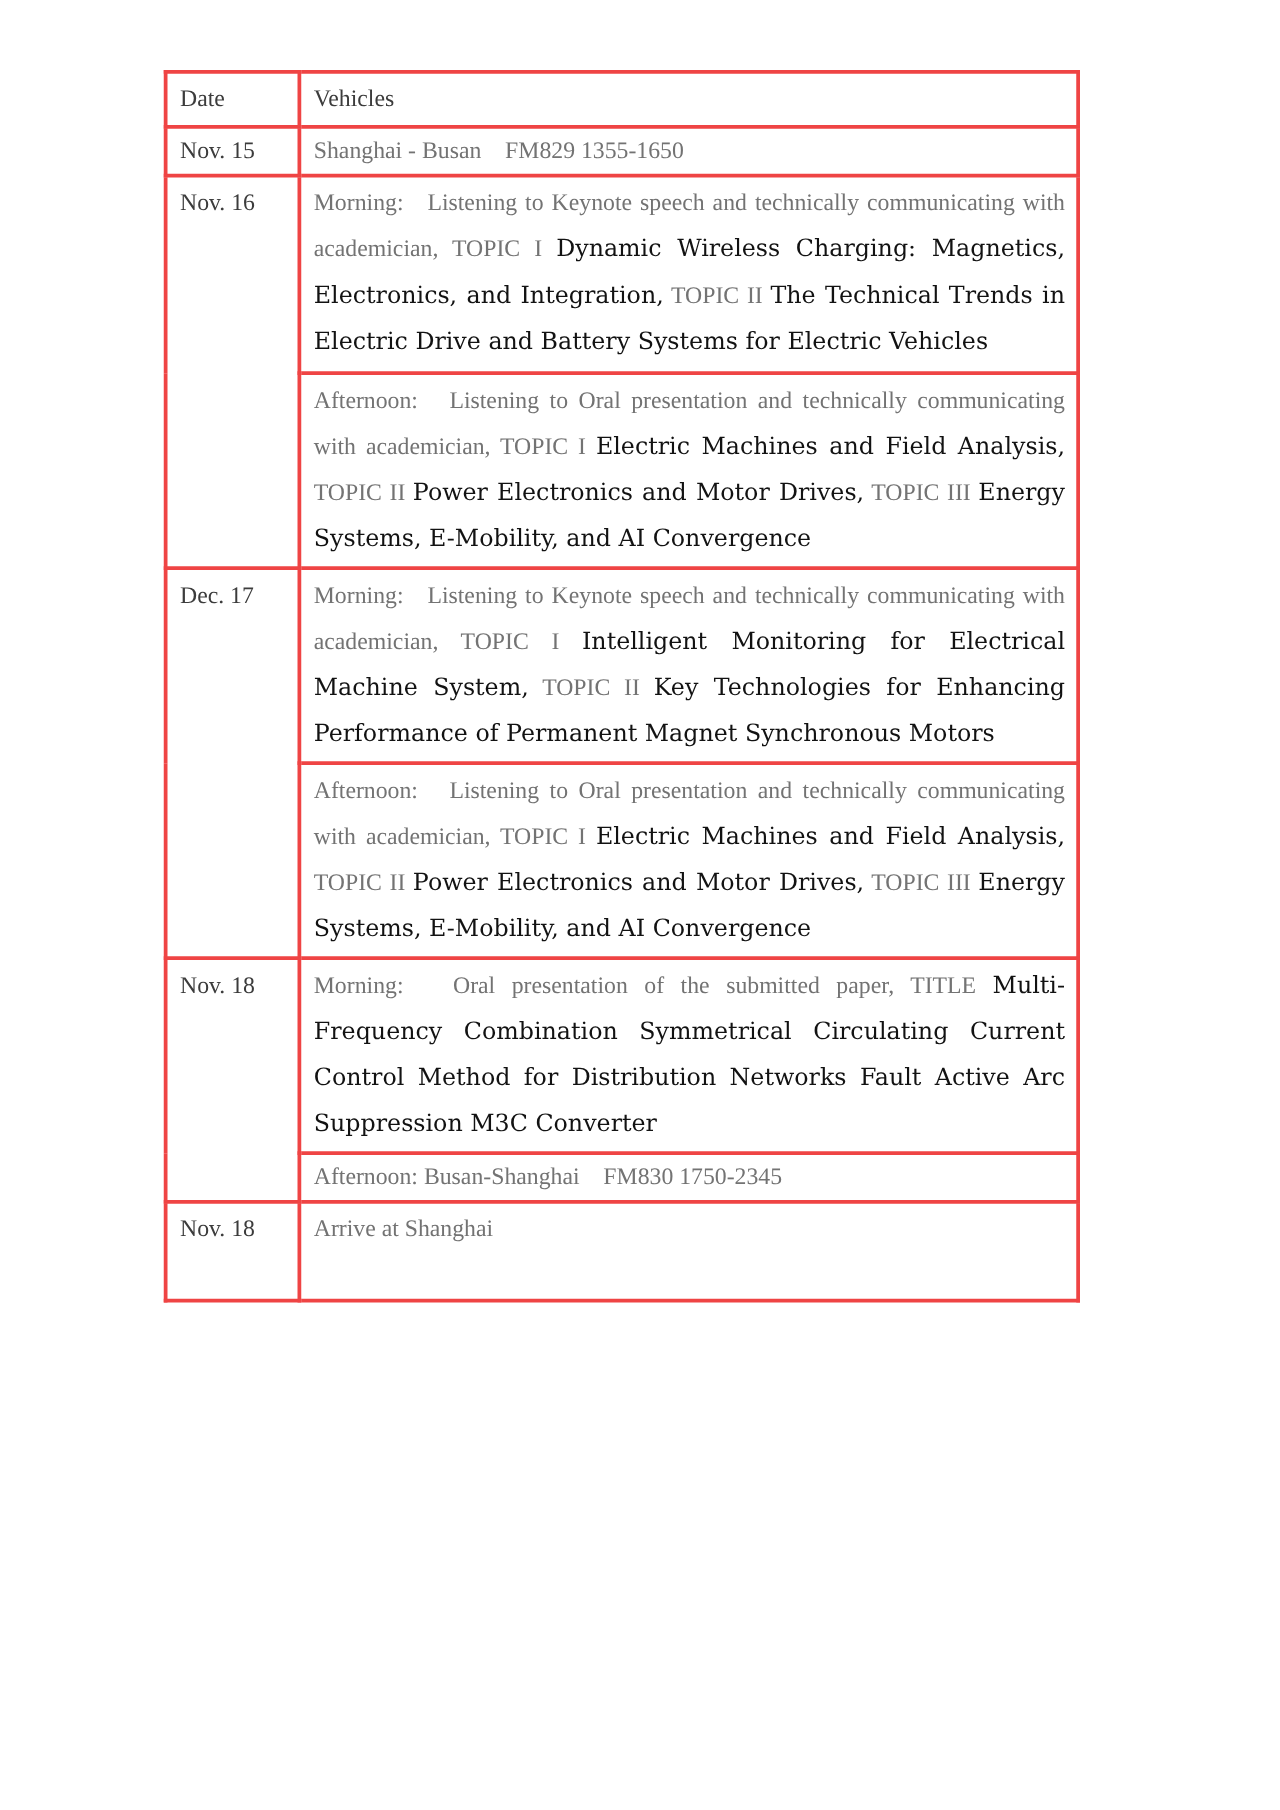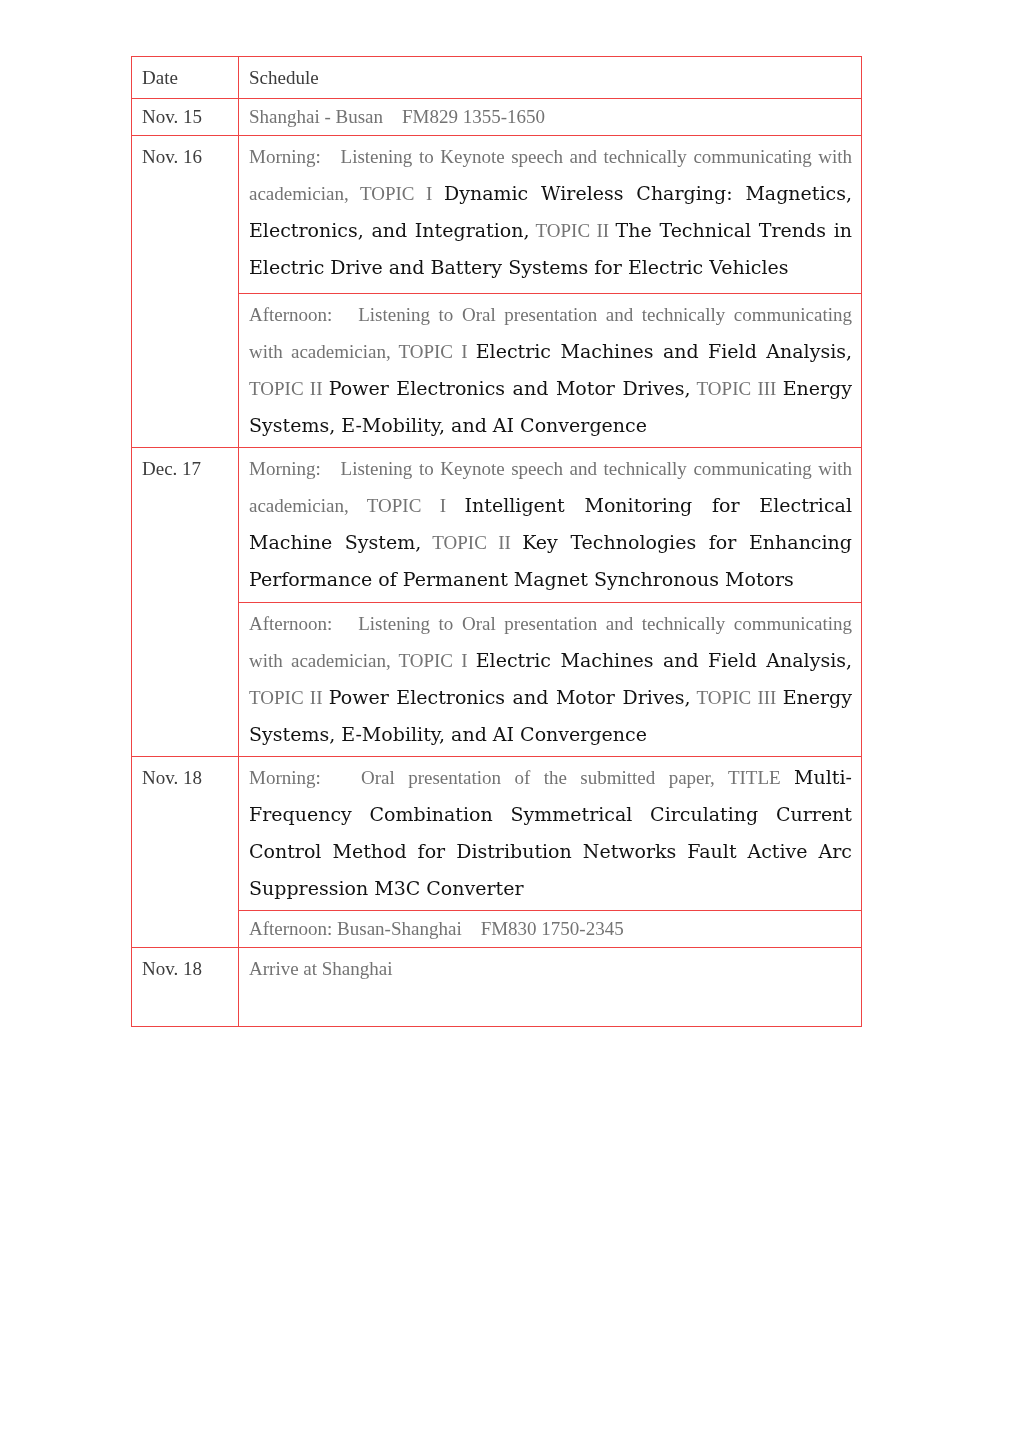--- a/index.html
+++ b/index.html
@@ -22,21 +22,21 @@
     font-family: "DejaVu Serif", serif;
     color: #000000;
   }
   table.schedule-table {
     border-collapse: collapse;
     table-layout: fixed;
     width: 730px;
     margin: 56px 0 0 131px;
   }
   .schedule-table td {
-    border: 1px solid #ef4444;
+    border: 3px solid #ef4444;
     font-size: 19px;
     line-height: 37px;
     color: #3c3c3c;
     vertical-align: top;
     overflow: hidden;
   }
   .date-cell  { padding: 2px 6px 2px 10px; }
   .sched-cell { padding: 2px 9px 3px 10px; }
   .just { text-align: justify; }
   .seg-light { color: #737373; }
@@ -61,21 +61,21 @@
 
   <table class="schedule-table">
     <colgroup>
       <col style="width:107px">
       <col style="width:623px">
     </colgroup>
 
     <tbody>
         <tr class="r0 r-header">
       <td class="date-cell">Date</td>
-      <td class="sched-cell">Schedule</td>
+      <td class="sched-cell">Vehicles</td>
     </tr>
 
     <tr class="r1 r-single">
       <td class="date-cell">Nov. 15</td>
       <td class="sched-cell"><span class="seg-light">Shanghai - Busan&nbsp;&nbsp;&nbsp; FM829 1355-1650</span></td>
     </tr>
 
     <tr class="r2">
       <td class="date-cell" rowspan="2">Nov. 16</td>
       <td class="sched-cell just"><span class="seg-light">Morning:&nbsp;&nbsp; Listening to Keynote speech and technically communicating with academician, TOPIC I </span><span class="seg-dark">Dynamic Wireless Charging: Magnetics, Electronics, and Integration,</span><span class="seg-light"> TOPIC II </span><span class="seg-dark">The Technical Trends in Electric Drive and Battery Systems for Electric Vehicles</span></td>

